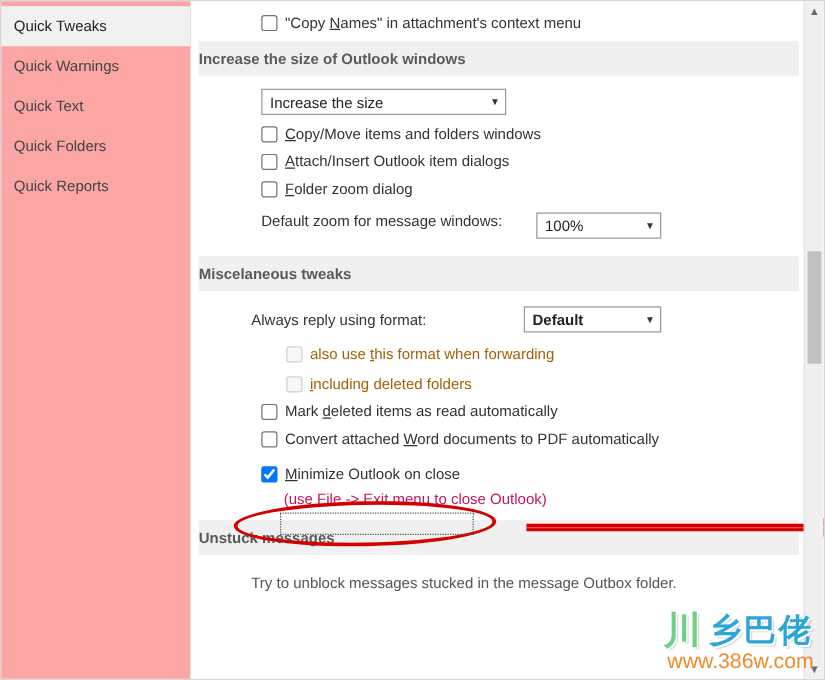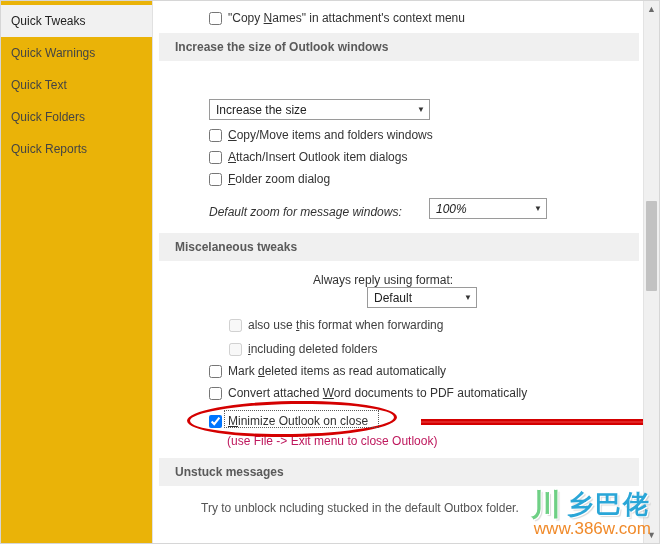--- a/index.html
+++ b/index.html
@@ -13,21 +13,21 @@
     overflow: hidden;
   }
   .app {
     display: flex;
     width: 660px; height: 544px;
     border: 1px solid #d6d6d6;
   }
   
   .sidebar {
     width: 152px;
-    background: #eab308;
+    background: #fca5a5;
     border-right: 1px solid #e1e1e1;
     padding-top: 4px;
   }
   .sidebar-item {
     padding: 9px 10px;
     color: #444;
     cursor: pointer;
   }
   .sidebar-item.active {
     background: #f1f1f1;
@@ -75,21 +75,21 @@
     display: flex;
     align-items: center;
     padding: 4px 0 4px 56px;
     gap: 6px;
   }
   .row.indent { padding-left: 76px; }
   .row.indent2 { padding-left: 56px; }
 
   .section-header {
     background: #f0f0f0;
-    padding: 7px 10px 7px 16px;
+    padding: 7px 10px 7px 0;
     font-weight: 600;
     color: #5a5a5a;
     margin: 4px 4px 6px 6px;
   }
 
   input[type=checkbox] {
     width: 13px; height: 13px;
     margin: 0;
   }
   label {
@@ -107,46 +107,44 @@
     padding: 0 4px 0 6px;
     font-size: 12px;
     color: #222;
     cursor: pointer;
   }
   .combo .caret {
     font-size: 8px;
     color: #333;
     margin-left: 10px;
   }
-  .combo.wide { width: 221px; margin-top: 28px; }
-  .combo.med { width: 110px; }
-  .combo.sm { width: 118px; }
+  .combo.wide { width: 196px; }
+  .combo.med { width: 110px; font-weight: bold; }
+  .combo.sm { width: 100px; }
 
   .zoom-row {
     display: flex;
-    align-items: flex-end;
+    align-items: flex-start;
     padding: 8px 0 10px 56px;
-    font-style: italic;
   }
   .zoom-row .lbl { width: 220px; }
 
   .reply-row {
     display: flex;
     align-items: center;
     padding: 6px 0 6px 48px;
-    flex-direction: column;
   }
   .reply-row .lbl { width: 218px; }
 
   .hint {
     color: #be185d;
     padding: 2px 0 6px 74px;
   }
 
-  .disabled { color: #404040; }
+  .disabled { color: #a16207; }
 
   
   .anno-ellipse {
     position: absolute;
     left: 34px; top: 400px;
     width: 210px; height: 36px;
     border: 3px solid #d40000;
     border-radius: 50%;
     pointer-events: none;
     transform: rotate(-1deg);
@@ -277,21 +275,21 @@
       </div>
 
       <div class="row indent2" style="padding-top:10px">
         <input type="checkbox" checked="" style="">
         <label><u>M</u><span>inimize Outlook on close</span></label>
       </div>
       <div class="hint">(use File -&gt; Exit menu to close Outlook)</div>
 
       <div class="section-header">Unstuck messages</div>
 
-      <div class="unstuck-text">Try to unblock ncluding stucked in the default Outbox folder.</div>
+      <div class="unstuck-text">Try to unblock messages stucked in the message Outbox folder.</div>
 
       <div class="anno-ellipse"></div>
       <div class="dotted-focus"></div>
 
       <div class="arrow-wrap">
         <svg width="262" height="18" viewBox="0 0 262 18">
           <defs>
             <linearGradient id="ag" x1="0" y1="0" x2="1" y2="0">
               <stop offset="0" stop-color="#d40000"></stop>
               <stop offset="1" stop-color="#d40000"></stop>

